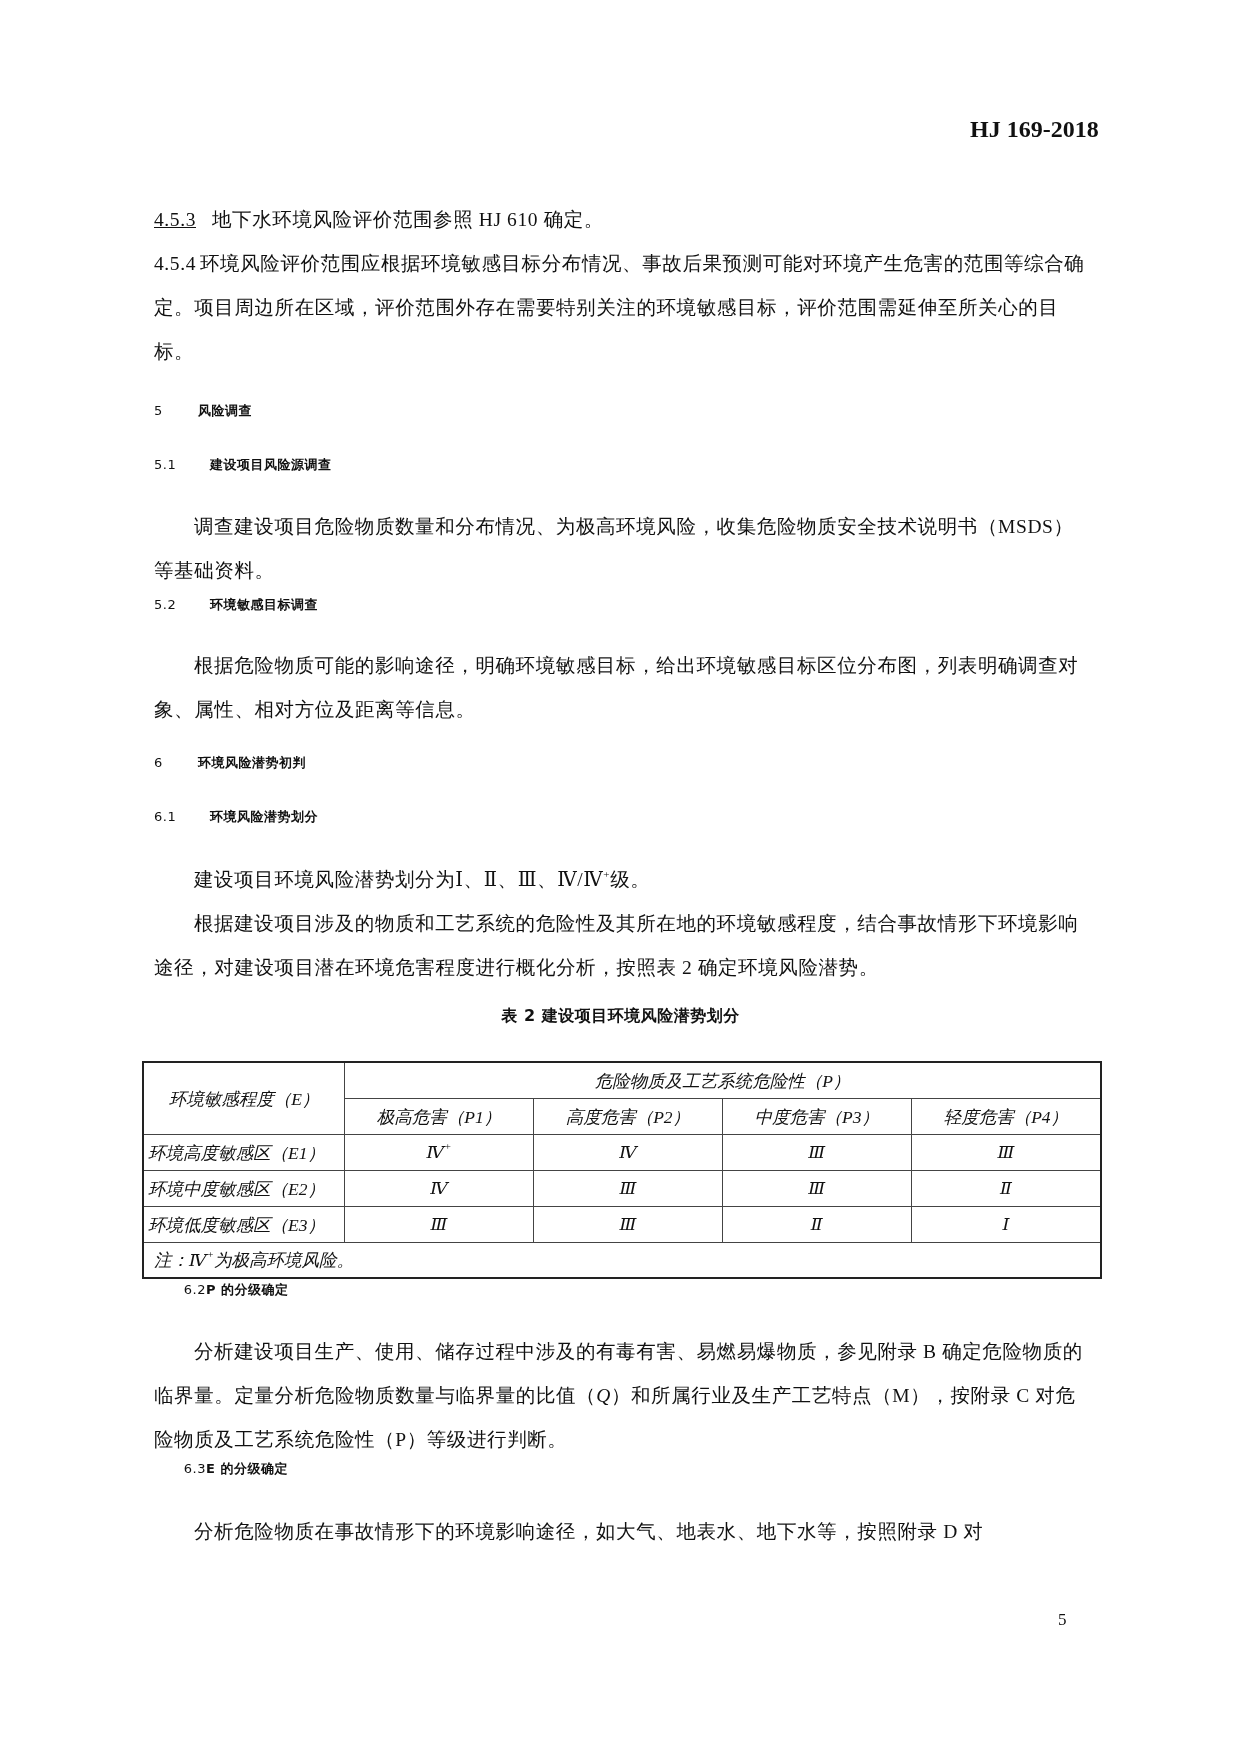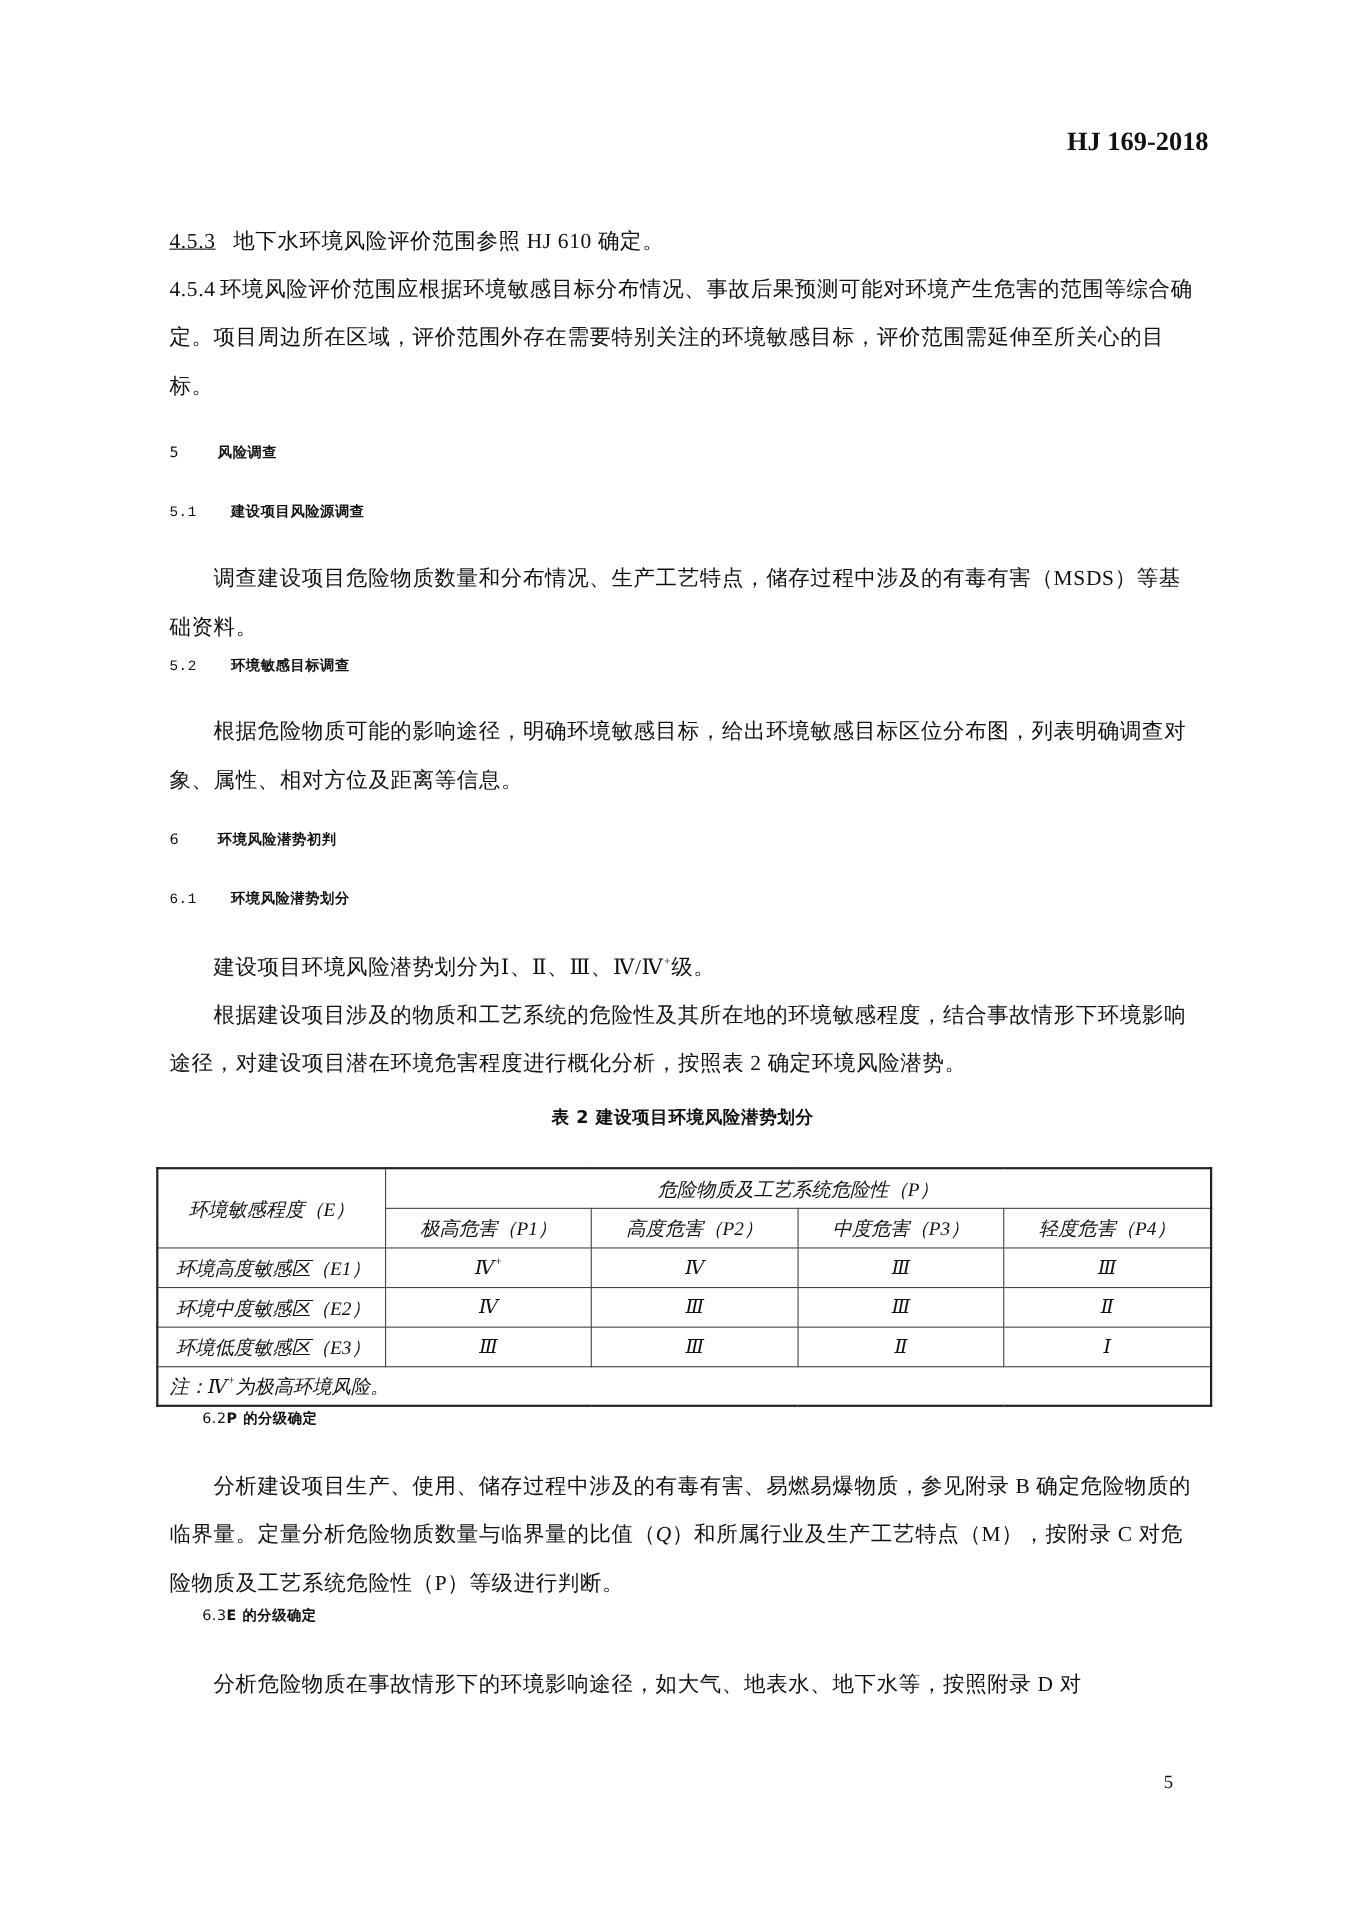--- a/index.html
+++ b/index.html
@@ -6,26 +6,26 @@
   body { width: 1241px; height: 1755px; position: relative; overflow: hidden; color: #111; }
   .serif { font-family: "Liberation Serif", "DejaVu Serif", serif; }
   .sans { font-family: "DejaVu Sans", "Liberation Sans", sans-serif; }
   .abs { position: absolute; }
   .header-code { left: 970px; top: 116px; font-size: 24px; font-weight: bold; }
   .p { left: 154px; width: 935px; font-size: 19.5px; line-height: 44px; letter-spacing: 0.6px; }
   .indent { text-indent: 40px; }
   .h { left: 154px; font-size: 13px; font-weight: bold; letter-spacing: 0.5px; }
   .h .num { display: inline-block; font-weight: normal; }
   .h .num.n1 { width: 44px; }
-  .h .num.n2 { width: 56px; font-family: Liberation Mono, monospace; }
+  .h .num.n2 { width: 56px; }
   .h .num.n3 { width: 52px; text-align: right; }
   .tcap { left: 0; width: 1241px; text-align: center; top: 1006px; font-size: 16px; font-weight: bold; letter-spacing: 0.5px; }
   table.risk { position: absolute; left: 142px; top: 1061px; width: 960px; border-collapse: collapse; border: 2px solid #222; font-size: 17.5px; }
   table.risk td { border: 1px solid #444; text-align: center; height: 35px; padding: 0; font-style: italic; }
-  table.risk td.rowhead { text-align: left; padding-left: 16px; width: 190px; }
+  table.risk td.rowhead { text-align: left; padding-left: 4px; width: 190px; }
   table.risk td.ehead { text-align: center; }
   table.risk td.note { text-align: left; padding-left: 10px; height: 34px; }
   sup { font-size: 11px; vertical-align: 8px; line-height: 0; }
   .pagenum { left: 1058px; top: 1610px; font-size: 17px; }
   .italic { font-style: italic; }
 </style>
 </head>
 <body>
 
 <div class="abs serif header-code">HJ 169-2018</div>
@@ -38,21 +38,21 @@
   <span style="display:inline-block;width:46px;">4.5.4</span><span>环境风险评价范围应根据环境敏感目标分布情况、事故后果预测可能对环境产生危害的范围等综合确定。项目周边所在区域，评价范围外存在需要特别关注的环境敏感目标，评价范围需延伸至所关心的目标。</span>
 </div>
 
 <div class="abs sans h" style="top:402px;">
   <span class="num n1">5</span><span>风险调查</span>
 </div>
 
 <div class="abs sans h" style="top:456px;">
   <span class="num n2">5.1</span><span>建设项目风险源调查</span>
 </div>
-<div class="abs serif p indent" style="top:505px;">调查建设项目危险物质数量和分布情况、生产工艺特点，储存过程中涉及的有毒有害（MSDS）等基础资料。</div>
+<div class="abs serif p indent" style="top:505px;">调查建设项目危险物质数量和分布情况、为极高环境风险，收集危险物质安全技术说明书（MSDS）等基础资料。</div>
 
 <div class="abs sans h" style="top:596px;">
   <span class="num n2">5.2</span><span>环境敏感目标调查</span>
 </div>
 <div class="abs serif p indent" style="top:644px;">根据危险物质可能的影响途径，明确环境敏感目标，给出环境敏感目标区位分布图，列表明确调查对象、属性、相对方位及距离等信息。</div>
 
 <div class="abs sans h" style="top:754px;">
   <span class="num n1">6</span><span>环境风险潜势初判</span>
 </div>
 

